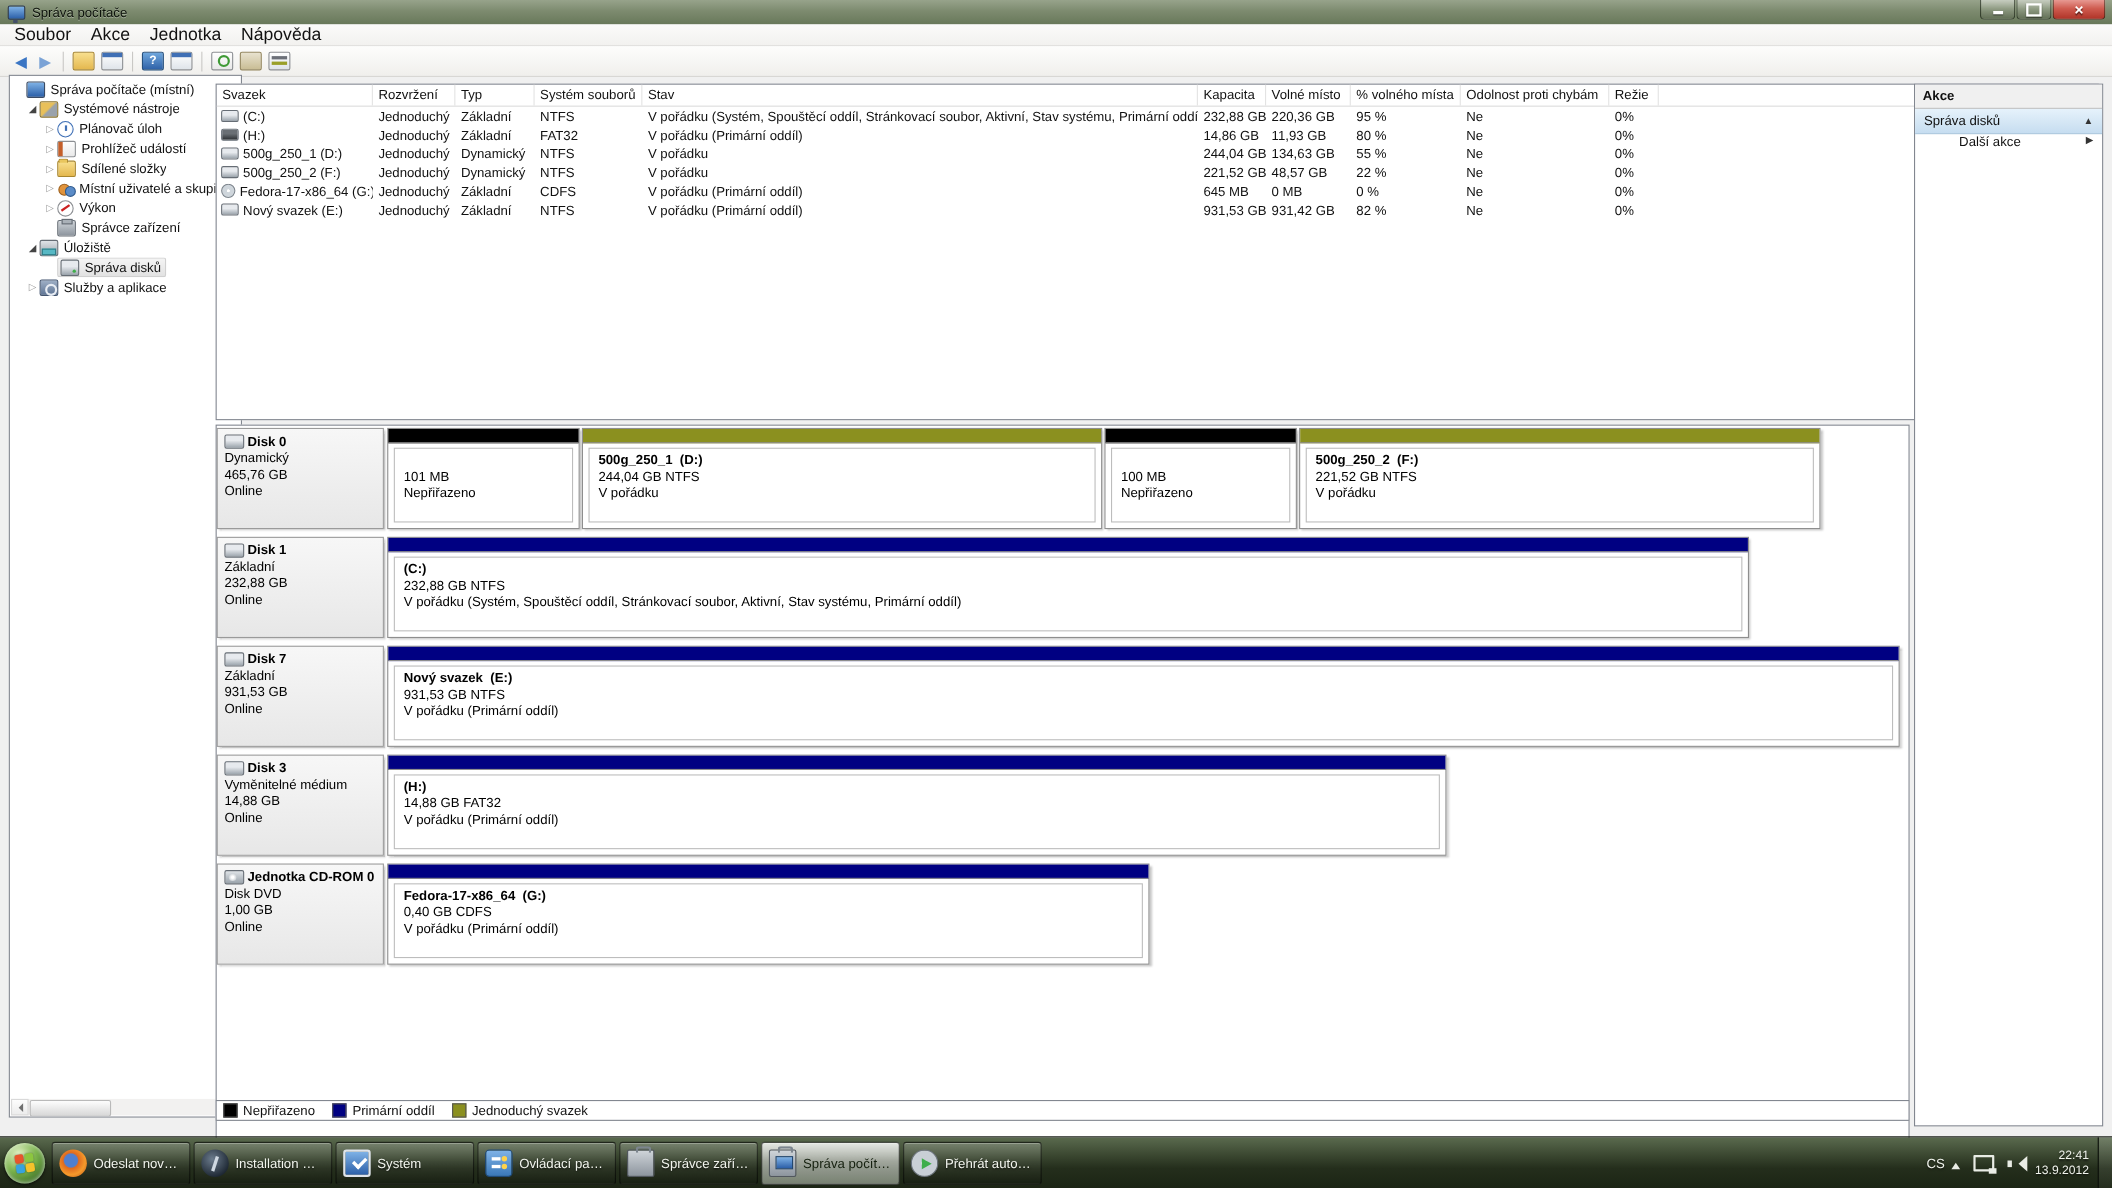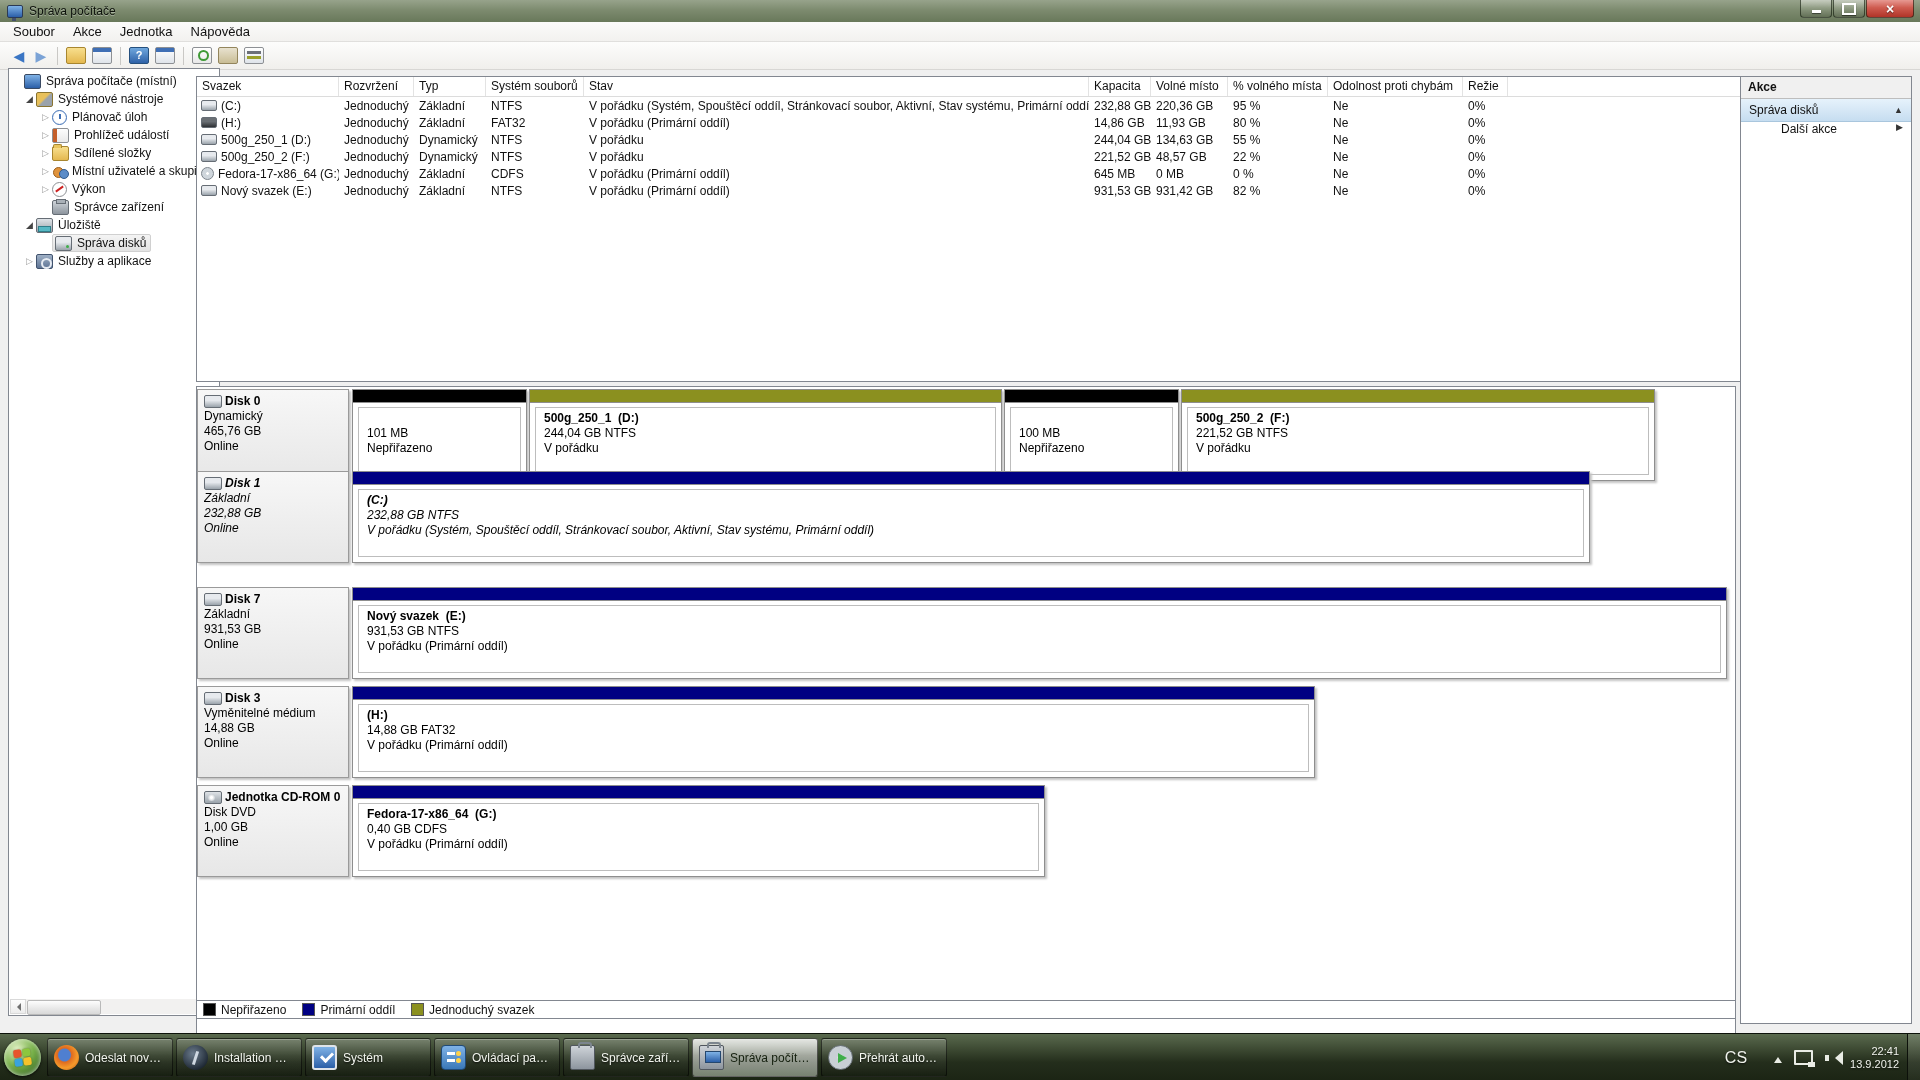--- a/index.html
+++ b/index.html
@@ -18,21 +18,21 @@
   .wbtn{height:17px;border:1px solid rgba(20,30,15,.65);border-top:none;border-radius:0 0 4px 4px;
         background:linear-gradient(rgba(255,255,255,.45),rgba(255,255,255,.12) 45%,rgba(0,0,0,.12));
         margin-left:1px;display:flex;align-items:center;justify-content:center;}
   .wbtn.min,.wbtn.max{width:30px;} .wbtn.close{width:46px;
         background:linear-gradient(#e79992,#cf5c50 45%,#b03428);}
   .glyph-min{width:9px;height:3px;background:#fff;margin-top:6px;box-shadow:0 1px 1px rgba(0,0,0,.5);}
   .glyph-max{width:10px;height:8px;border:2px solid #fff;box-shadow:0 1px 1px rgba(0,0,0,.5);}
   .glyph-close{color:#fff;font-size:14px;font-weight:bold;line-height:14px;text-shadow:0 1px 1px rgba(0,0,0,.5);}
   #menubar{position:absolute;left:0;top:22px;width:1920px;height:20px;background:linear-gradient(#fbfbfa,#f2f1ef);
            border-bottom:1px solid #e0dfdd;display:flex;align-items:center;padding-left:4px;box-sizing:border-box;}
-  .menu-item{font-size:13px;color:#111;padding:2px 9px;}
+  .menu-item{font-size:16px;color:#111;padding:2px 9px;}
   #toolbar{position:absolute;left:0;top:42px;width:1920px;height:28px;background:linear-gradient(#fdfdfc,#f0efec);
            border-bottom:1px solid #d8d7d4;display:flex;align-items:center;padding-left:8px;box-sizing:border-box;}
   .tb-arrow{font-size:14px;line-height:20px;width:22px;text-align:center;color:#3b76c4;}
   .tb-arrow.fwd{color:#7ba3d6;}
   .tb-sep{width:1px;height:18px;background:#c9c8c5;margin:0 5px;}
   .mini{width:18px;height:15px;margin:0 3px;position:relative;border:1px solid #8d9094;border-radius:2px;
         background:linear-gradient(#fff,#dfe4ea);}
   .mini.m-folder{background:linear-gradient(#f8df8e,#e4b84f);border-color:#a8862f;}
   .mini.m-window::before,.mini.m-winlist::before{content:"";position:absolute;left:0;top:0;right:0;height:4px;background:#3f6fb5;}
   .mini.m-help{background:linear-gradient(#6fa7dd,#2f62a8);color:#fff;font-size:11px;font-weight:bold;
@@ -161,21 +161,21 @@
                    border-bottom:3px solid #fff;transform:rotate(-45deg);}
   .a-control{border-radius:4px;background:linear-gradient(#7fb2e6,#3a78b8);border:1px solid #1f4a78;box-sizing:border-box;}
   .a-control::before{content:"";position:absolute;left:5px;top:6px;width:8px;height:3px;background:#fff;box-shadow:0 7px 0 #fff;}
   .a-control::after{content:"";position:absolute;right:4px;top:5px;width:5px;height:5px;border-radius:50%;background:#ffd24a;box-shadow:0 7px 0 #ffd24a;}
   .a-toolbox{border-radius:2px;background:linear-gradient(#cfd4d9,#8d959e);border:1px solid #51575e;box-sizing:border-box;}
   .a-toolbox::before{content:"";position:absolute;left:7px;top:-4px;width:10px;height:4px;border:2px solid #7c858e;border-bottom:none;border-radius:3px 3px 0 0;}
   .a-compmgmt::after{content:"";position:absolute;left:5px;top:5px;width:14px;height:10px;background:linear-gradient(#7fb2e6,#2b5fa8);border:1px solid #24476e;}
   .a-autoplay{border-radius:50%;background:radial-gradient(circle,#f7f7f7 0 16%,#c8cfd5 20% 78%,#97a0a8);border:1px solid #6d757d;box-sizing:border-box;}
   .a-autoplay::after{content:"";position:absolute;left:9px;top:7px;width:0;height:0;border:5px solid transparent;border-left:9px solid #3fae4a;}
   #tray{margin-left:auto;display:flex;align-items:center;height:47px;}
-  #tray-lang{font-size:16px;color:#f0f3ec;text-shadow:0 1px 2px rgba(0,0,0,.7);margin-right:27px;}
+  #tray-lang{font-size:12px;color:#f0f3ec;text-shadow:0 1px 2px rgba(0,0,0,.7);margin-right:6px;}
   .tray-chev{width:0;height:0;border:4px solid transparent;border-bottom:6px solid #e9ece5;margin-right:12px;}
   .tray-net{width:15px;height:11px;border:2px solid #e9ece5;border-radius:1px;position:relative;margin-right:12px;}
   .tray-net::after{content:"";position:absolute;right:-4px;bottom:-4px;width:7px;height:5px;background:#e9ece5;}
   .tray-spk{position:relative;width:15px;height:14px;margin-right:10px;}
   .tray-spk::before{content:"";position:absolute;left:0;top:4px;width:4px;height:6px;background:#e9ece5;}
   .tray-spk::after{content:"";position:absolute;left:3px;top:0;width:0;height:0;border:7px solid transparent;border-right:8px solid #e9ece5;}
   #tray-clock{text-align:right;color:#f0f3ec;font-size:11px;line-height:13px;text-shadow:0 1px 2px rgba(0,0,0,.7);
               margin-right:8px;}
   #show-desktop{width:12px;height:47px;border-left:1px solid #0c100a;background:linear-gradient(rgba(255,255,255,.14),rgba(255,255,255,.04));}
 </style>
@@ -448,21 +448,21 @@
           <div class="pbar bar-sim"></div>
           <div class="pbody">
               <div class="pt">500g_250_2  (F:)</div>
             <div class="pl">221,52 GB NTFS</div>
             <div class="pl">V pořádku</div>
             </div>
         </div>
       </div>
     </div>
 
-    <div class="drow" style="top:84px;font-style:italic;">
+    <div class="drow" style="top:101px;">
       <div class="dlabel">
         <div class="dname">
             <span class="dicon"></span>
             <span>Disk 1</span>
           </div>
         <div class="dline">Základní</div>
         <div class="dline">232,88 GB</div>
         <div class="dline">Online</div>
       </div>
       <div class="dstrip">

